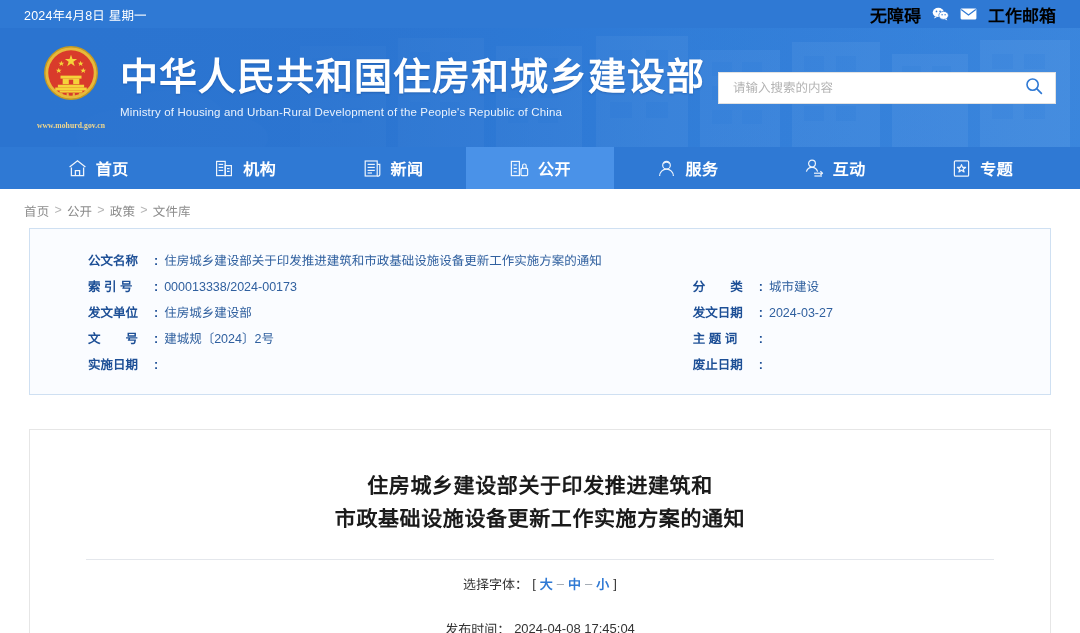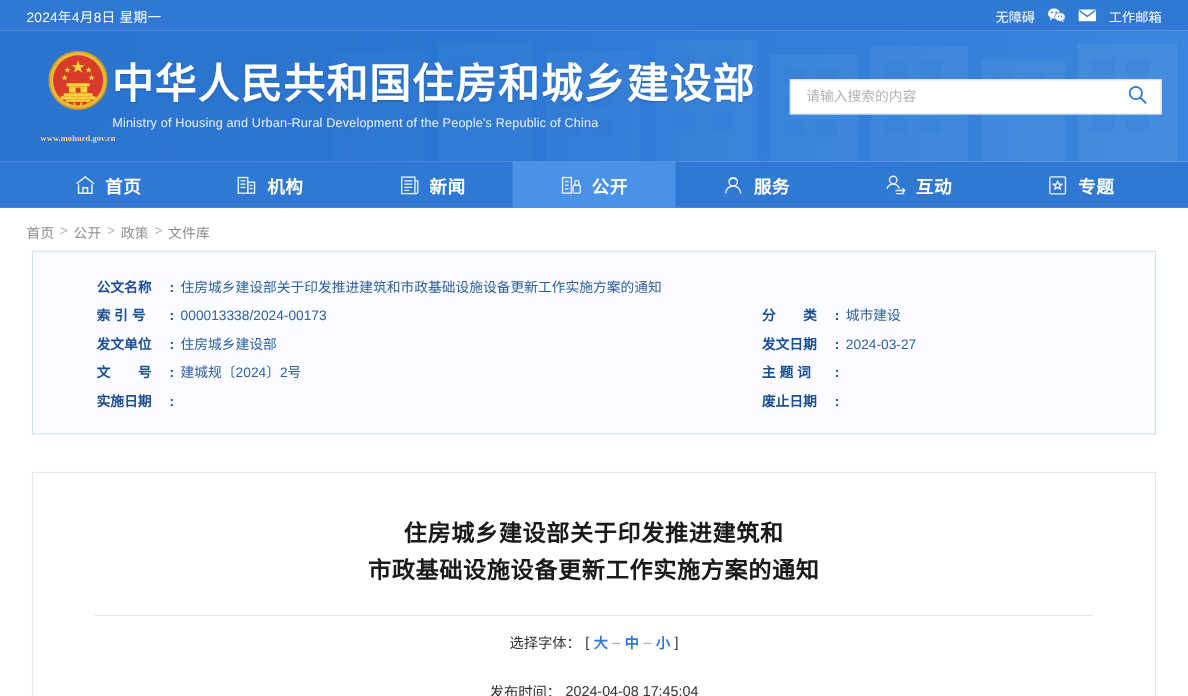--- a/index.html
+++ b/index.html
@@ -11,42 +11,42 @@
 
   
   .topbar{
     height:28px; background:#2f79d4;
     display:flex; align-items:center;
     padding:0 24px; color:#ffffff; font-size:12.5px;
     position:relative; z-index:5;
   }
   .topbar-date{ letter-spacing:.2px;text-align:center; }
   .topbar-right{ margin-left:auto; display:flex; align-items:center; gap:11px; }
-  .topbar-link{ color:#ffffff; font-size:12px; white-space:nowrap; cursor:pointer; }
+  .topbar-link{ color:#000000; font-size:17px; white-space:nowrap; cursor:pointer;font-weight:bold; }
   .tb-icon{ display:inline-flex; align-items:center; justify-content:center; }
 
   
   .masthead{
     position:relative; height:119px; overflow:hidden;
     background:linear-gradient(100deg,#2b74d0 0%,#2f7cd8 45%,#3f8ae0 100%);
   }
   
   .bg-buildings{ position:absolute; inset:0; opacity:.20; }
   .bg-fade{
     position:absolute; inset:0;
     background:linear-gradient(90deg,rgba(43,116,208,.97) 0%,rgba(43,116,208,.75) 32%,rgba(47,124,216,.30) 62%,rgba(60,138,224,.18) 100%);
   }
   .mast-inner{ position:relative; z-index:2; display:flex; align-items:center; height:100%; padding:0 24px; }
 
   .emblem-wrap{ width:62px; display:flex; flex-direction:column; align-items:center; margin-left:16px; }
   .emblem{ width:56px; height:56px; display:block; }
   .emblem-url{ font-size:7.6px; color:#f4d98b; margin-top:20px; white-space:nowrap;
     font-family:"Liberation Serif","DejaVu Serif",serif; font-weight:bold; letter-spacing:.1px; }
 
-  .titles{ }
+  .titles{ margin-left:18px; }
   .cn-title{
     font-size:38px; font-weight:bold; color:#ffffff; letter-spacing:1px; line-height:1.08;
     text-shadow:0 1px 2px rgba(0,40,100,.28);
   }
   .en-title{ font-size:11.5px; color:#e9f2fd; margin-top:7px; letter-spacing:.15px; }
 
   .searchbox{
     margin-left:auto; width:338px; height:32px; background:#fff;
     display:flex; align-items:center; padding:0 12px 0 14px;
     border:1px solid #e2e2e2;

